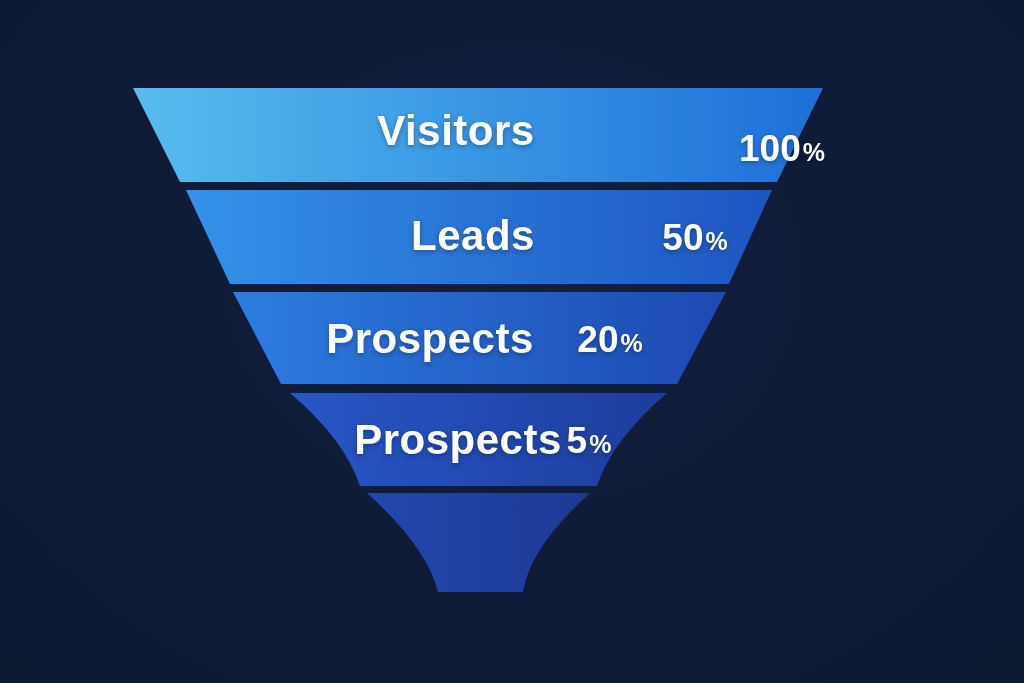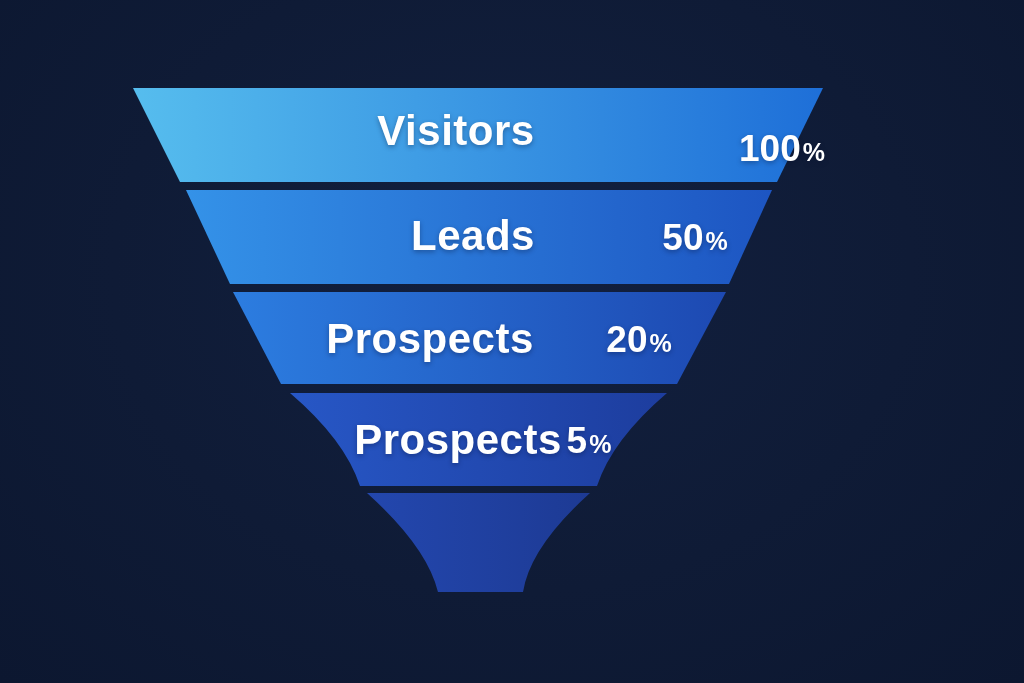--- a/index.html
+++ b/index.html
@@ -55,21 +55,21 @@
     font-weight: 700;
     font-size: 25px;
   }
   
   .s0 .stage-label { left: 456px; top: 131px; }
   .s1 .stage-label { left: 473px; top: 236px; }
   .s2 .stage-label { left: 430px; top: 339px; }
   .s3 .stage-label { left: 458px; top: 440px; }
   .s0 .stage-value { left: 734px; top: 149px; margin-left: 48px; }
   .s1 .stage-value { left: 695px; top: 238px; }
-  .s2 .stage-value { left: 639px; top: 340px; }
+  .s2 .stage-value { left: 610px; top: 340px; }
   .s3 .stage-value { left: 589px; top: 441px; }
 </style>
 </head>
 <body>
 
 <div class="canvas">
 
   <svg class="funnel-svg" width="1024" height="683" viewBox="0 0 1024 683">
     <defs>
       <linearGradient id="grad-s0" x1="0" y1="0" x2="1" y2="0">

